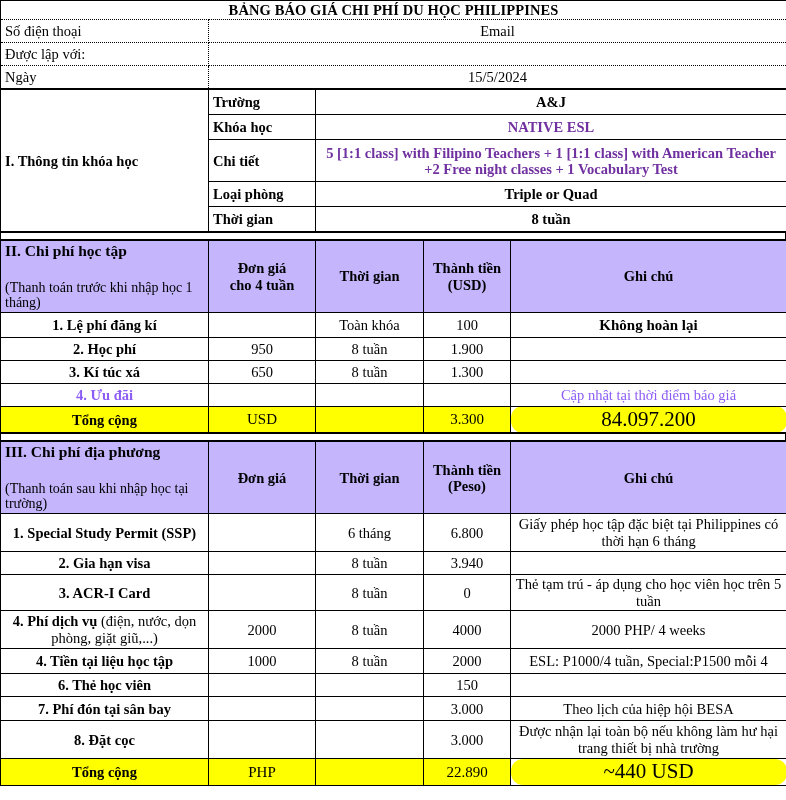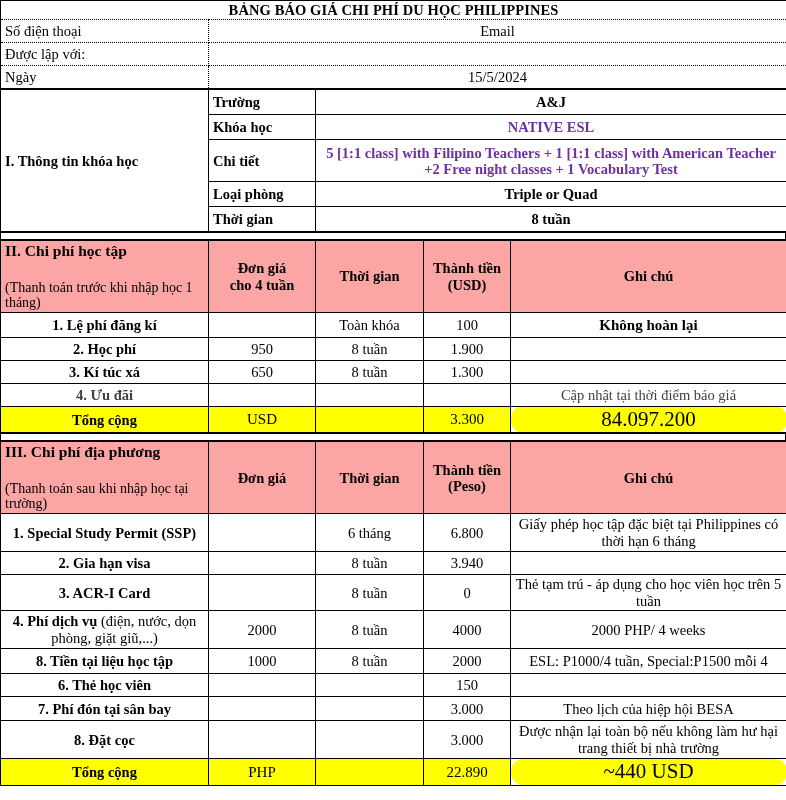--- a/index.html
+++ b/index.html
@@ -84,24 +84,24 @@
     font-size: 15.5px;
     text-align: left;
     padding-left: 6px;
   }
   .sec1-val {
     text-align: center;
     font-weight: bold;
     font-size: 15px;
   }
   .purple { color: #7030a0; }
-  .red { color: #404040; }
+  .red { color: #8b5cf6; }
 
   
-  .yellow { background: #fca5a5; }
+  .yellow { background: #c4b5fd; }
   .sec-head-title {
     text-align: left;
     padding-left: 7px;
     font-size: 14.5px;
     line-height: 1.18;
   }
   .sec-head-title .big {
     font-weight: bold;
     font-size: 15.5px;
     display: block;
@@ -330,21 +330,21 @@
         <td class="note">Thẻ tạm trú - áp dụng cho học viên học trên 5 tuần</td>
       </tr>
       <tr>
         <td class="rowlabel" style="height:38px"><span>4. Phí dịch vụ </span><span class="norm">(điện, nước, dọn phòng, giặt giũ,...)</span></td>
         <td class="num">2000</td>
         <td class="num">8 tuần</td>
         <td class="num">4000</td>
         <td class="note">2000 PHP/ 4 weeks</td>
       </tr>
       <tr>
-        <td class="rowlabel" style="height:25px">8. Tiền tại liệu học tập</td>
+        <td class="rowlabel" style="height:25px">4. Tiền tại liệu học tập</td>
         <td class="num">1000</td>
         <td class="num">8 tuần</td>
         <td class="num">2000</td>
         <td class="note">ESL: P1000/4 tuần, Special:P1500 mỗi 4</td>
       </tr>
       <tr>
         <td class="rowlabel" style="height:23px">6. Thẻ học viên</td>
         <td class="num"></td>
         <td class="num"></td>
         <td class="num">150</td>

